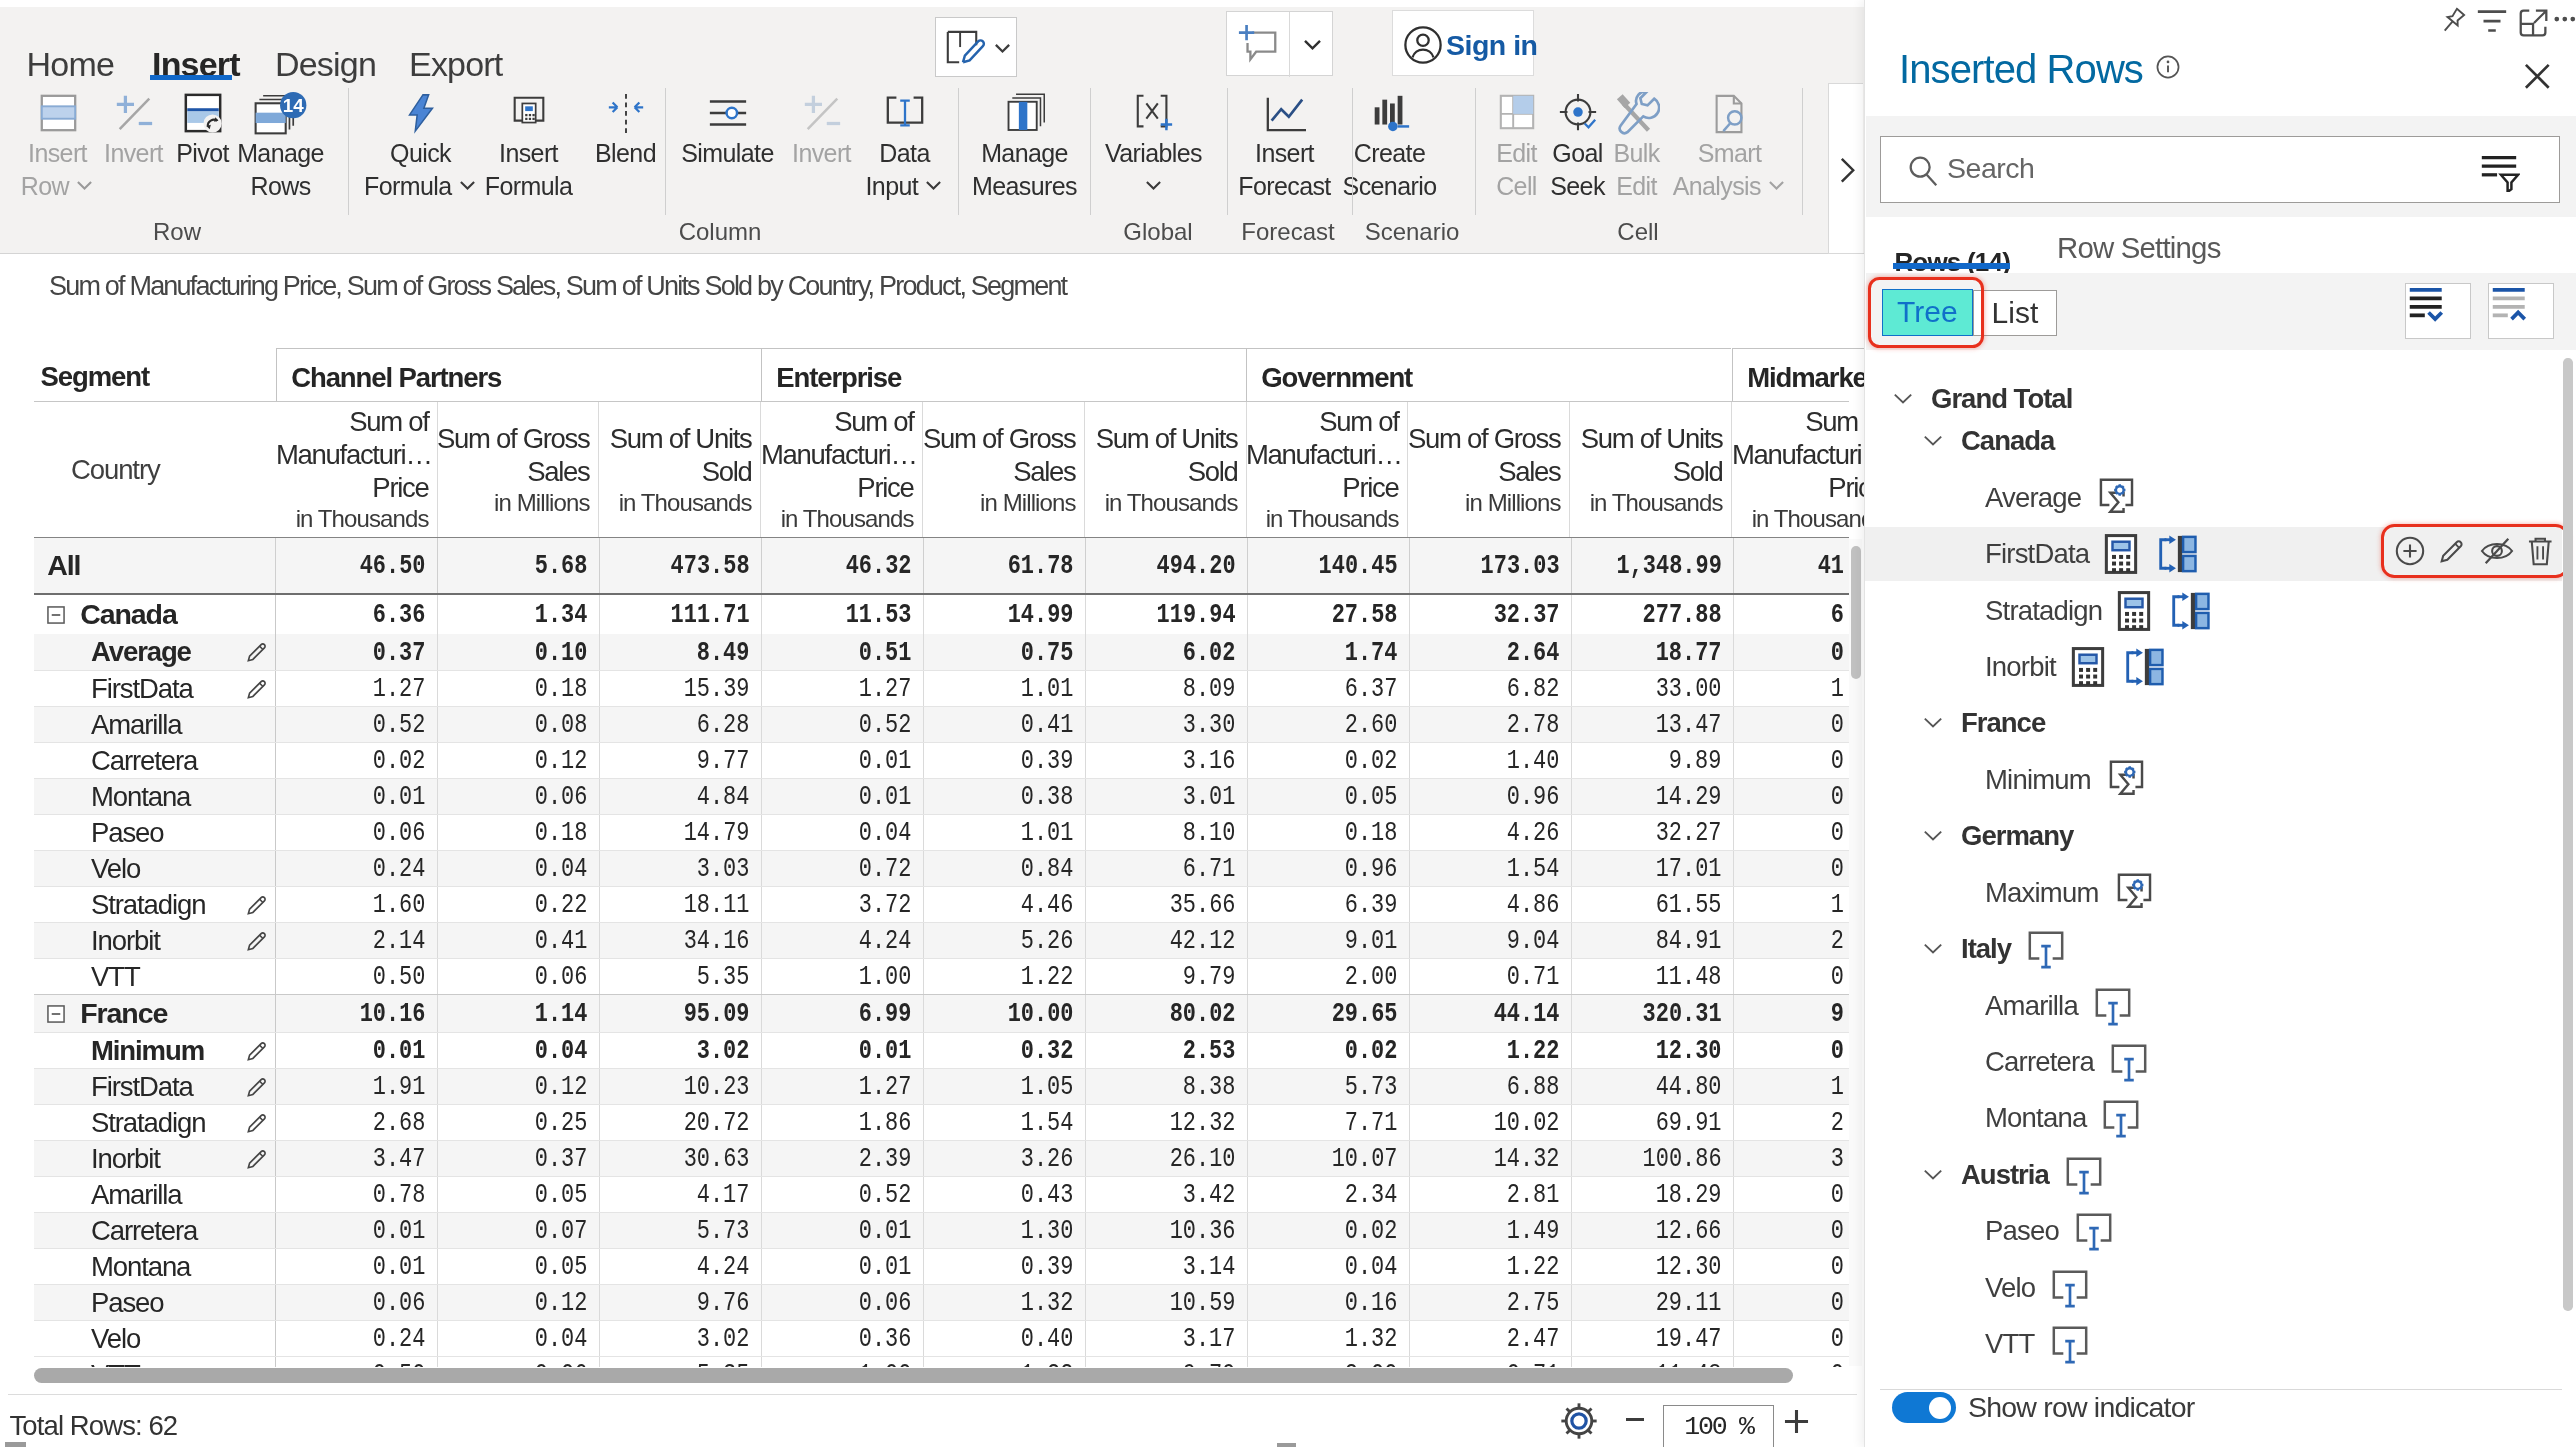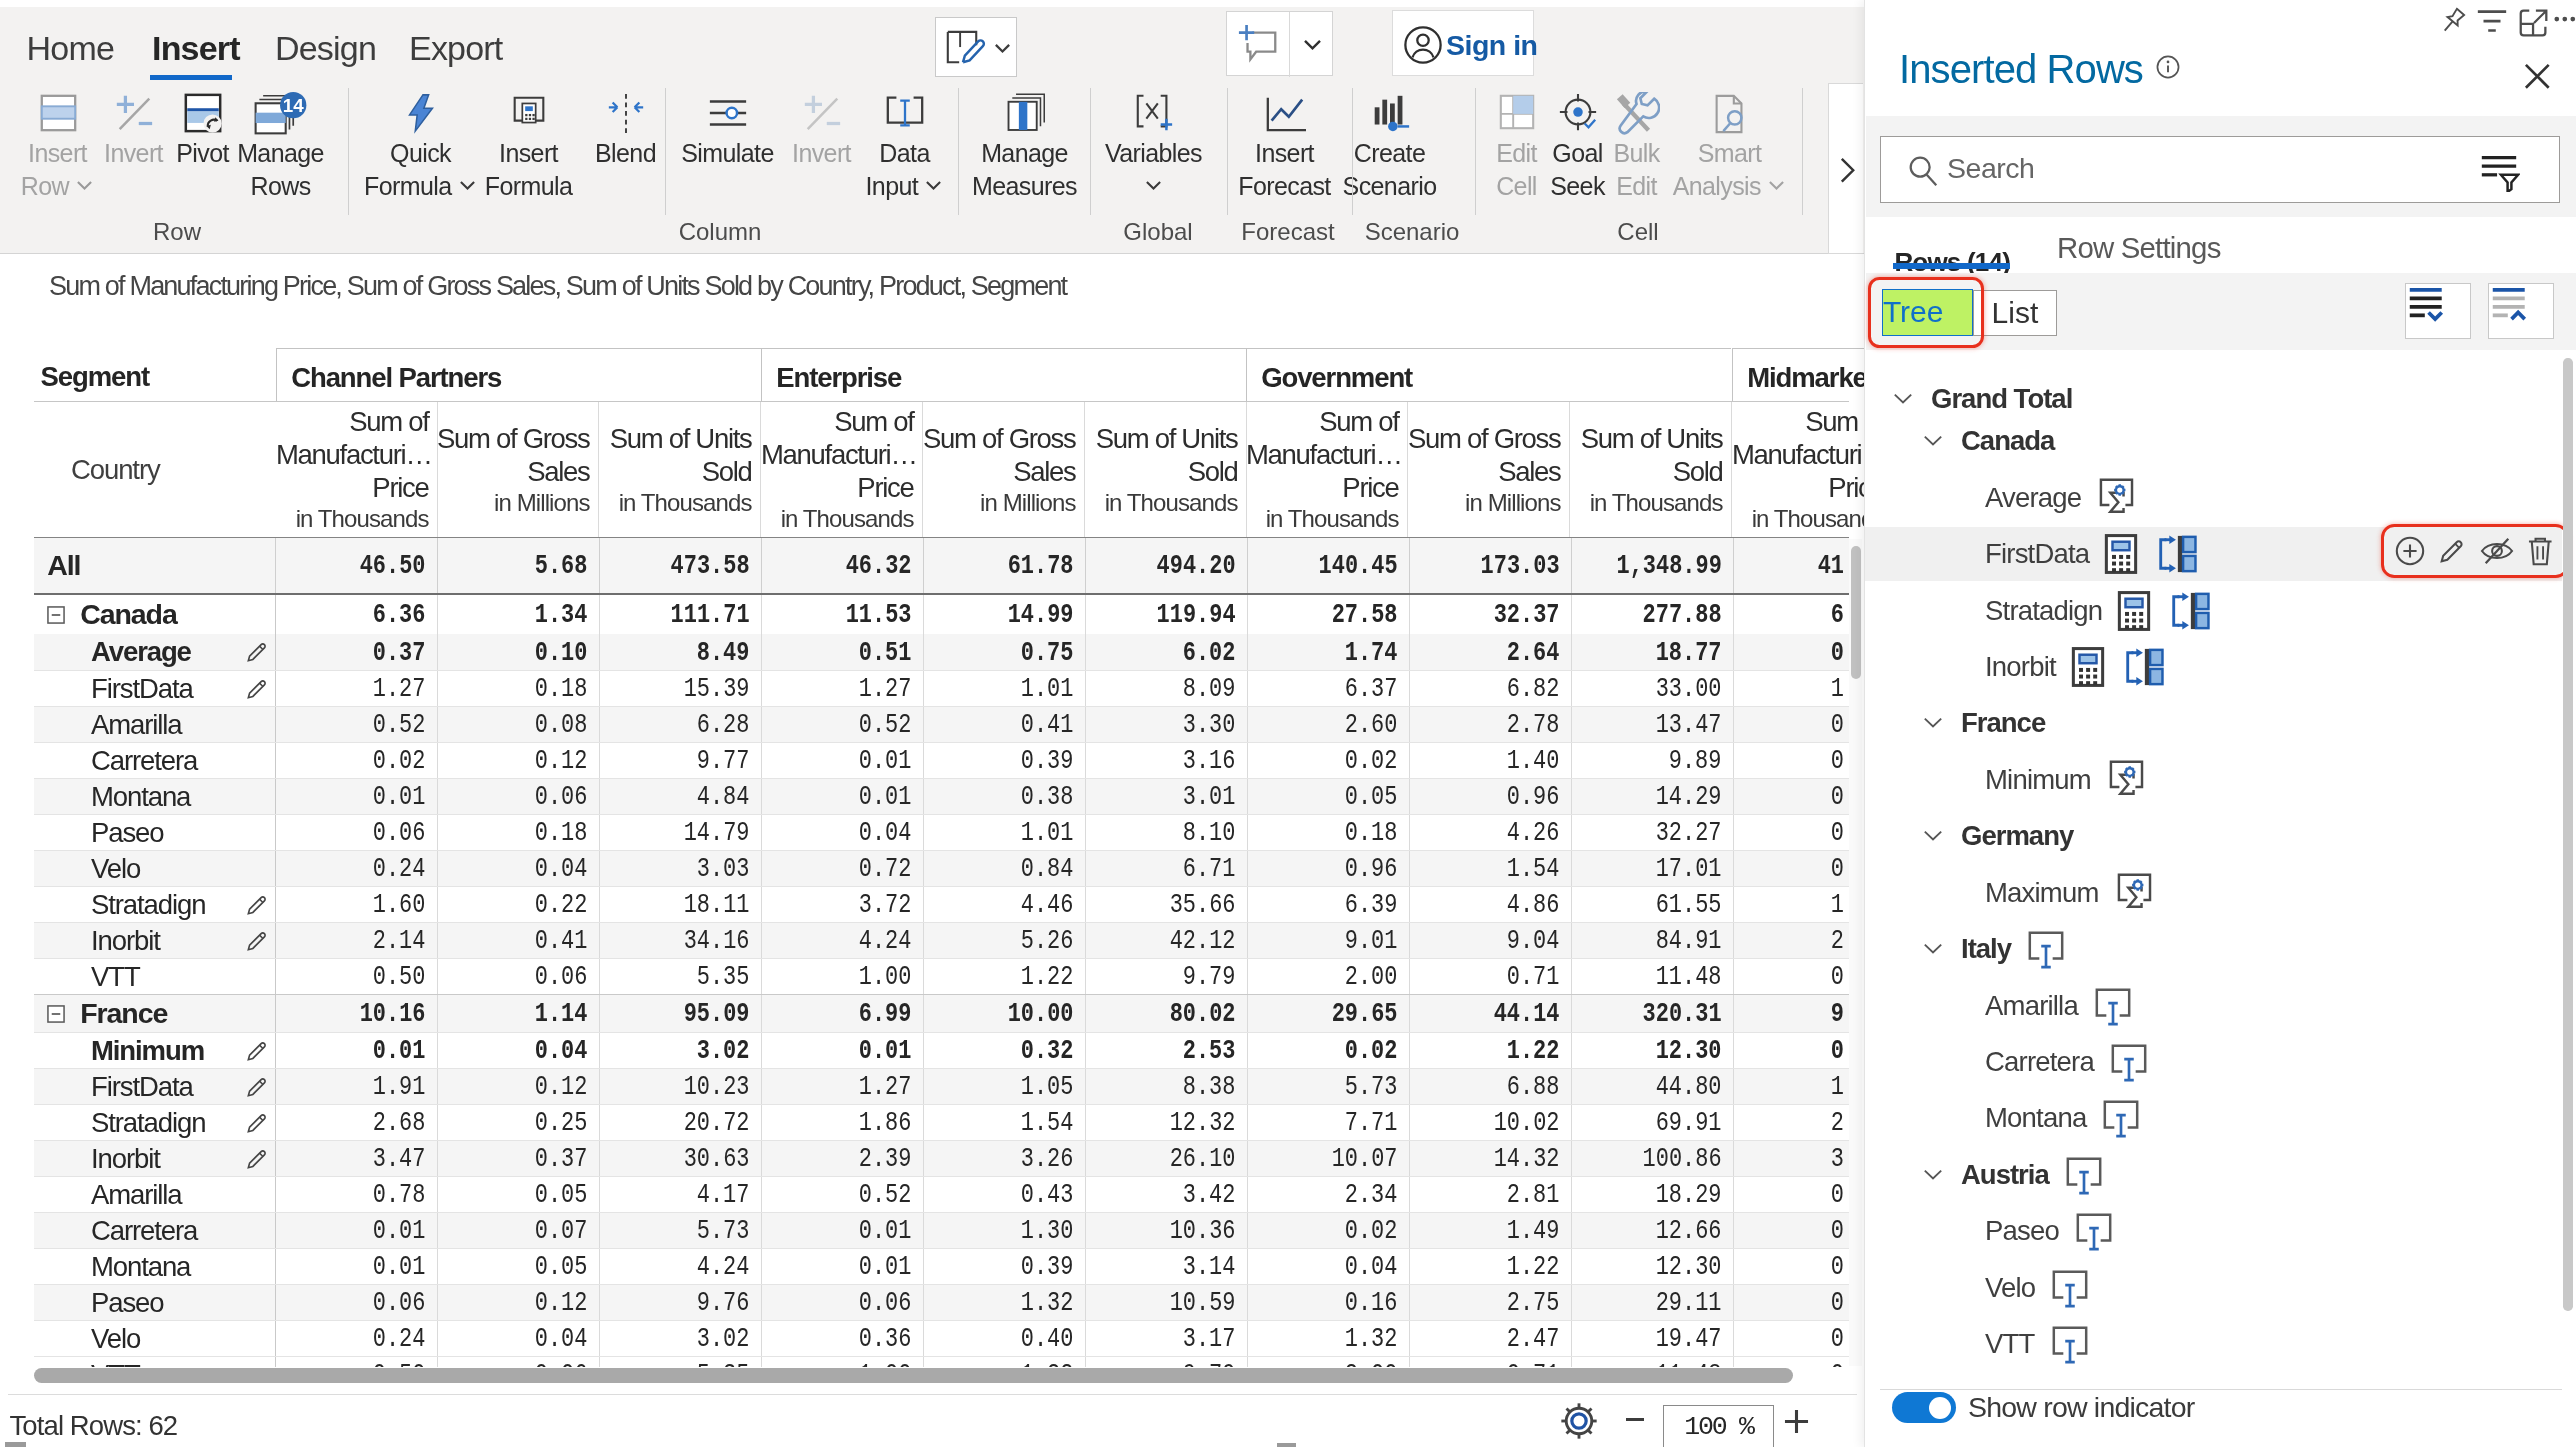--- a/index.html
+++ b/index.html
@@ -1,20 +1,20 @@
 <!DOCTYPE html>
 <html style="font-size:15px"><head><meta charset="utf-8"><style>
 *{margin:0;padding:0;box-sizing:border-box;}
 html,body{width:2576px;height:1448px;overflow:hidden;background:#fff;}
 body{font-family:"Liberation Sans",sans-serif;-webkit-font-smoothing:antialiased;}
 #stage{position:absolute;left:0;top:0;width:2576px;height:1448px;background:#fff;}
 .bold{font-weight:bold;}
 
 #ribbon{position:absolute;left:0;top:6.6px;width:1864px;height:247px;background:#f3f2f1;border-bottom:0.9px solid #d4d4d4;}
-.rtab{position:absolute;top:22px;font-size:34px;color:#3d3d3d;letter-spacing:-0.8px;}
+.rtab{position:absolute;top:38px;font-size:34px;color:#3d3d3d;letter-spacing:-0.8px;}
 .rtab.active{color:#262626;font-weight:bold;}
 #tabline{position:absolute;left:150px;top:68px;width:82px;height:5.7px;background:#1168c9;}
 .rbtn{position:absolute;top:87px;width:0;text-align:center;}
 .rbtn .ricon{position:absolute;left:-47px;width:95px;height:49px;top:-1.9px;text-align:center;}
 .rbtn .rlab{position:relative;width:285px;left:-142px;margin-top:0;font-size:25px;color:#2f2f2f;line-height:33px;white-space:nowrap;letter-spacing:-0.6px;text-align:center;}
 .rbtn .ricon+.rlab{margin-top:43px;}
 .rbtn.dis .rlab{color:#a3a3a3;}
 .chv{display:inline-block;width:19px;height:11.4px;position:relative;top:0px;}
 .chv svg{position:relative;top:-2.8px;}
 .rsep{position:absolute;top:81px;width:0.9px;height:127px;background:#cfcfcf;}
@@ -71,21 +71,21 @@
 #pclose{position:absolute;left:659px;top:63px;}
 #searchstrip{position:absolute;left:0.9px;top:116px;width:711px;height:101px;background:#f3f3f3;}
 #searchbox{position:absolute;left:14.2px;top:20px;width:680px;height:67px;background:#fff;border:0.9px solid #9d9b99;}
 #searchbox .mag{position:absolute;left:24px;top:16px;}
 #searchbox .ph{position:absolute;left:66px;top:15px;font-size:28.5px;color:#666;letter-spacing:-0.5px;}
 #searchbox .filt{position:absolute;left:597px;top:13.3px;}
 #ptab1{position:absolute;left:29.4px;top:247px;font-size:26px;font-weight:bold;color:#252525;letter-spacing:-0.8px;}
 #ptab2{position:absolute;left:192px;top:231px;font-size:29.4px;color:#595959;letter-spacing:-0.8px;}
 #ptabline{position:absolute;left:27.5px;top:263px;width:117px;height:5.7px;background:#1168c9;}
 #togglestrip{position:absolute;left:0.9px;top:273px;width:711px;height:77px;background:#f3f3f3;}
-#treebtn{position:absolute;left:16px;top:16px;width:91px;height:47px;background:#bef264;border:1.9px solid #1070c9;color:#1070c9;font-size:30px;text-align:left;line-height:44px;}
+#treebtn{position:absolute;left:16px;top:16px;width:91px;height:47px;background:#5eead4;border:1.9px solid #1070c9;color:#1070c9;font-size:30px;text-align:center;line-height:44px;}
 #listbtn{position:absolute;left:107px;top:17px;width:84px;height:46px;background:#fff;border:0.9px solid #9d9b99;color:#333;font-size:30px;text-align:center;line-height:44px;}
 #redbox1{position:absolute;left:1.9px;top:3.8px;width:116px;height:71px;border:3.8px solid #e8301d;border-radius:11.4px;box-shadow:0 0 5.7px rgba(232,48,29,.45);}
 .expbtn{position:absolute;top:10.4px;width:66px;height:56px;background:#fff;border:0.9px solid #c8c8c8;}
 
 #tree{position:absolute;left:0;top:350px;width:712px;height:1039px;overflow:hidden;}
 .titem{position:absolute;left:0;width:712px;height:56px;display:flex;align-items:center;}
 .tlab{font-size:27.5px;color:#3f3f3f;white-space:nowrap;letter-spacing:-0.8px;}
 .tlab.bold{font-weight:bold;color:#333;letter-spacing:-1px;}
 .ticon{margin-left:15px;display:flex;align-items:center;}
 .thl{position:absolute;left:0;top:1.4px;width:697px;height:54px;background:#f0f0f0;}

